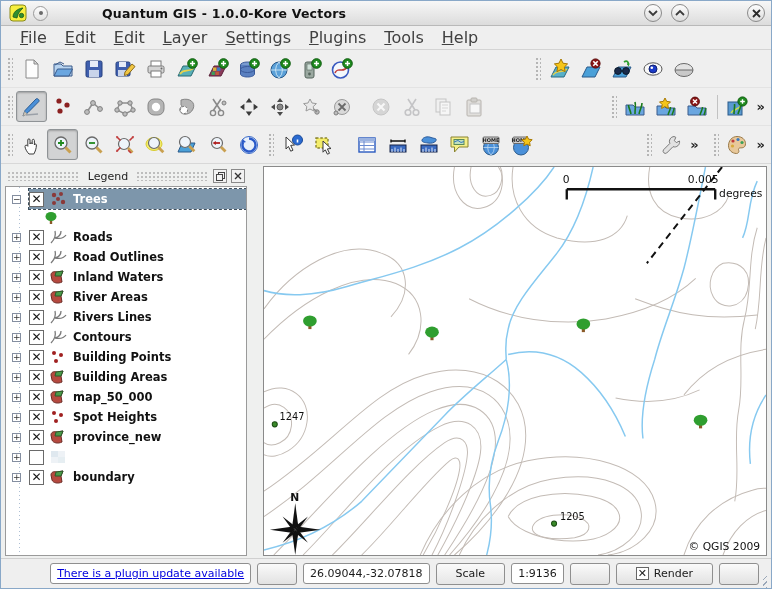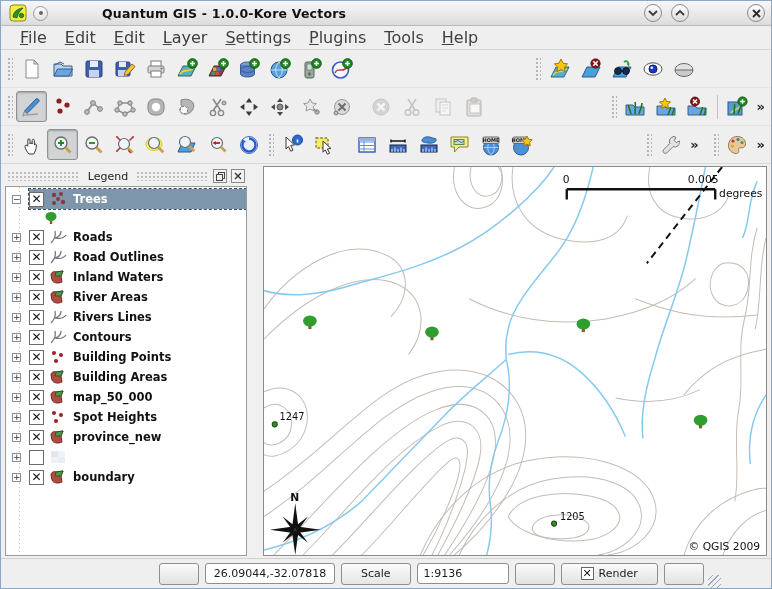--- a/index.html
+++ b/index.html
@@ -801,20 +801,23 @@
           <text x="466" y="30" font-size="11" fill="#111">degrees</text>
         </g>
 
         <text x="508" y="378" font-size="11" fill="#111" text-anchor="end">© QGIS 2009</text>
       </svg>
     </div>
   </div>
 
   <div class="statusbar">
     <div style="width:148px"></div>
+    <div class="sbox">
+      <span class="slink">There is a plugin update available</span>
+    </div>
     <div class="sgap"></div>
     <div class="sbtn" style="width:24px">
       <svg width="14" height="14" viewBox="0 0 14 14">
           <circle cx="3.5" cy="3.5" r="2" fill="none" stroke="#222" stroke-width="1.4"></circle>
           <circle cx="10.5" cy="10.5" r="2" fill="none" stroke="#222" stroke-width="1.4"></circle>
           <path d="M12,2 L2,12" stroke="#222" stroke-width="1.4"></path>
         </svg>
     </div>
     <div class="sgap"></div>
     <div class="sbox scoord">26.09044,-32.07818</div>

